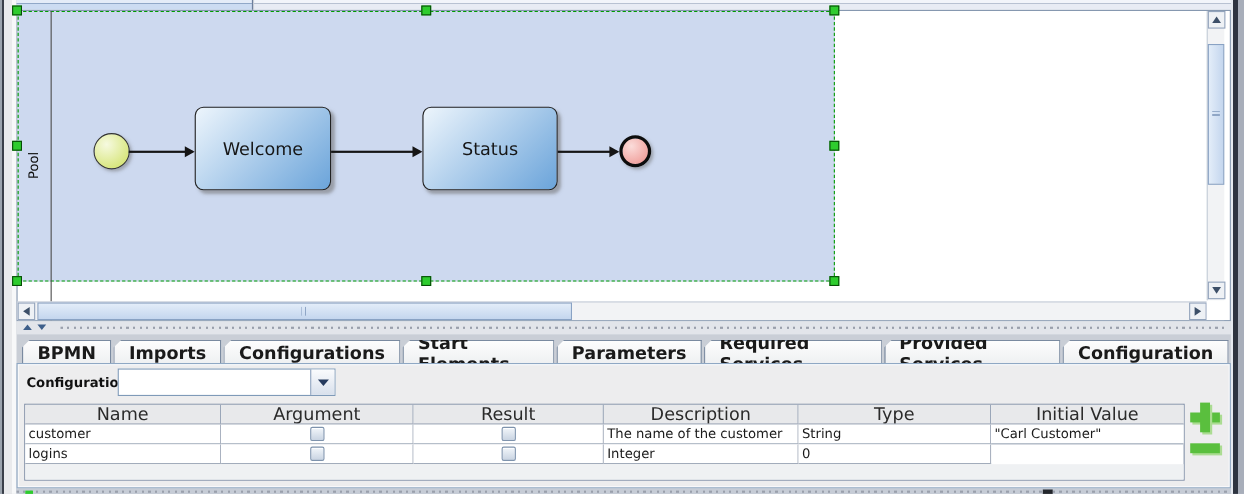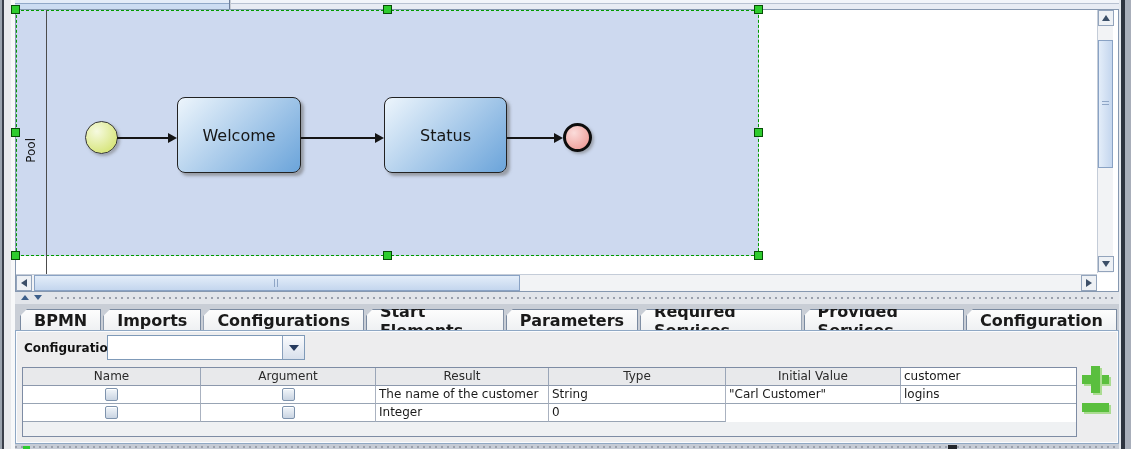--- a/index.html
+++ b/index.html
@@ -89,21 +89,21 @@
     border:1px solid #7f9ab8; display:flex; }
   #config-combo-value { flex:1; font-size:12px; color:#222; padding:4px 4px; }
   #config-combo-btn { width:22px; height:100%; background:linear-gradient(#fafbfd,#d8e0ec);
     border-left:1px solid #8aa0bc; display:flex; align-items:center; justify-content:center; }
   #config-combo-btn .tri-down { border-left-width:5px; border-right-width:5px; border-top:6px solid #253a5e; }
 
   
   #ptable { position:absolute; left:6px; top:36px; width:1055px; border:1px solid #7e8ca4; background:#fff;
     display:grid; grid-template-columns:178px 175px 173px 177px 175px 175px; }
   .th { height:18px; background:#e8e9eb; border-right:1px solid #9aa6b8; border-bottom:1px solid #8c98ac;
-    font-size:12px; color:#2a2a2a; text-align:center; line-height:17px; overflow:hidden; }
+    font-size:16px; color:#2a2a2a; text-align:center; line-height:17px; overflow:hidden; }
   .th:nth-child(6n) { border-right:none; }
   .td { height:18px; background:#fff; border-right:1px solid #aab2c0; border-bottom:1px solid #98a4b4;
     font-size:12px; color:#1a1a1a; line-height:17px; padding-left:3px; white-space:nowrap; overflow:hidden; }
   .td.center { display:flex; align-items:center; justify-content:center; padding-left:0; }
   .td:nth-child(6n) { border-right:none; }
   .cb { width:13px; height:13px; background:linear-gradient(#f2f6fa,#c9d4e2); border:1px solid #7e93ad;
     border-radius:2px; box-shadow:inset 0 1px 0 #fff; }
   #ptable-filler { grid-column:1/-1; height:14px; background:#eff1f3; }
 
   
@@ -211,20 +211,21 @@
     <div id="config-combo-value"></div>
     <div id="config-combo-btn">
       <div class="tri tri-down"></div>
     </div>
   </div>
 
   <div id="ptable">
       <div class="th">Name</div>
       <div class="th">Argument</div>
       <div class="th">Result</div>
+      <div class="th">Description</div>
       <div class="th">Type</div>
       <div class="th">Initial Value</div>
       <div class="td">customer</div>
       <div class="td center">
         <div class="cb"></div>
       </div>
       <div class="td center">
         <div class="cb"></div>
       </div>
       <div class="td">The name of the customer</div>

